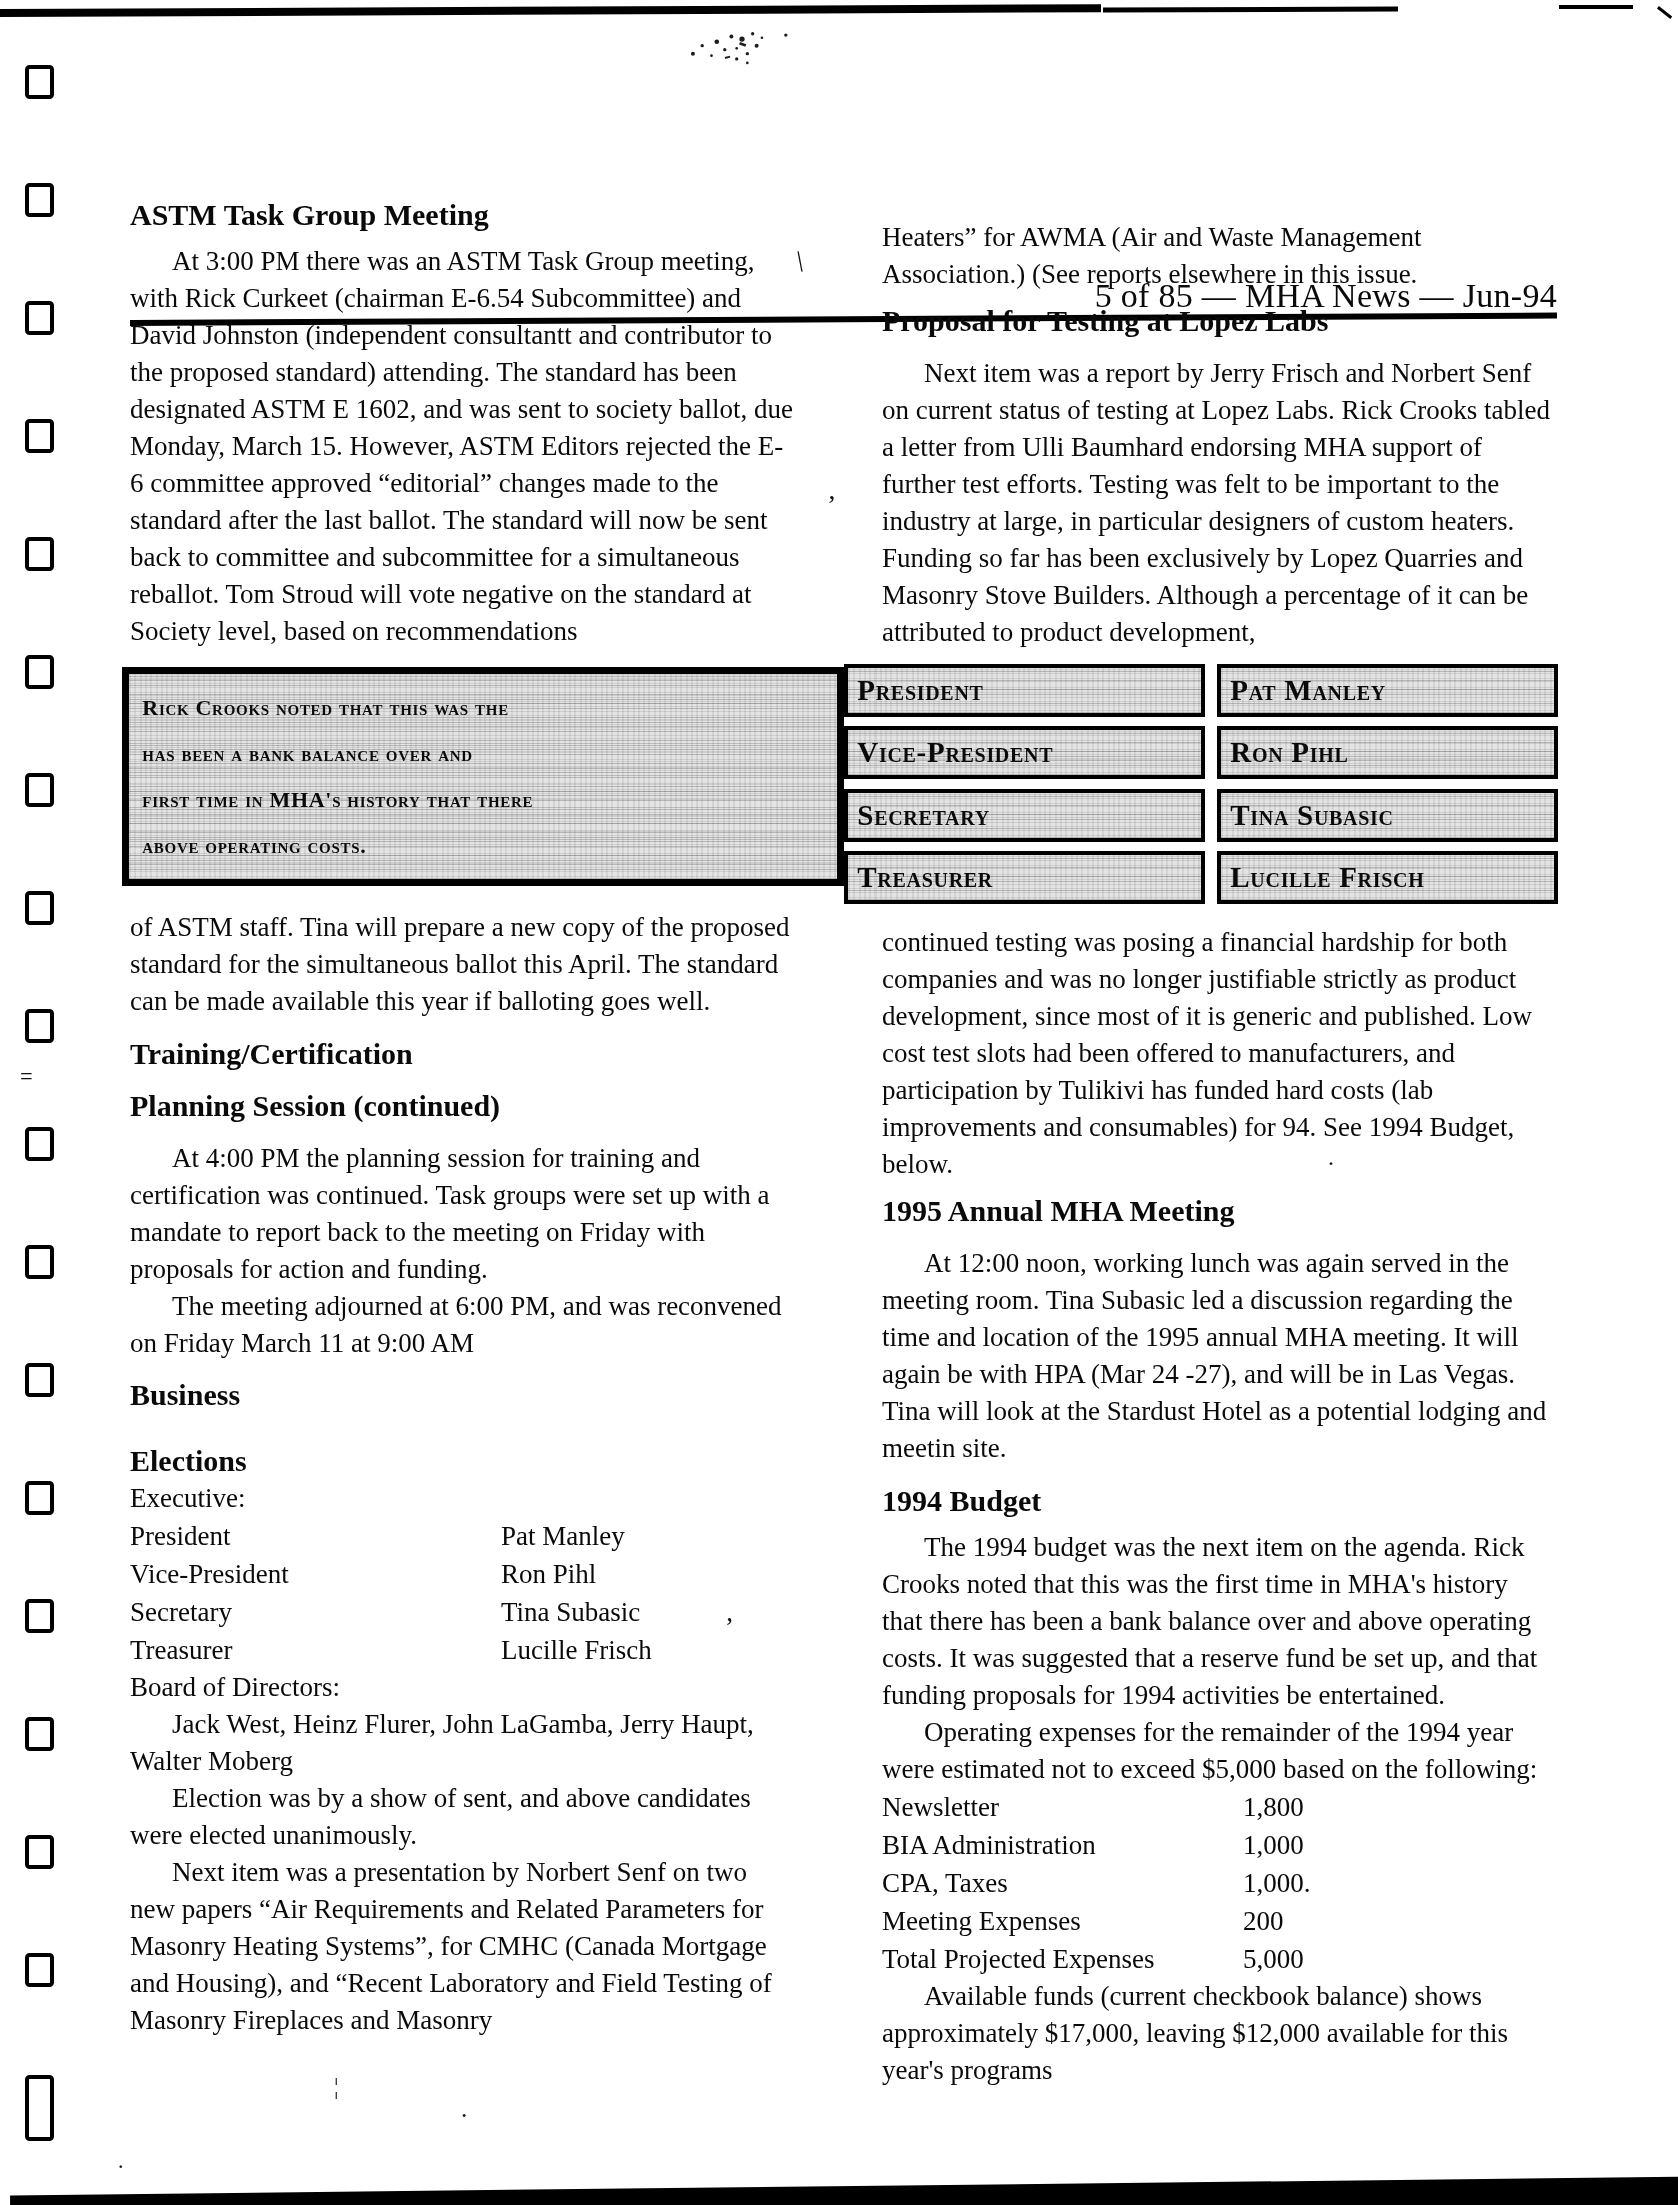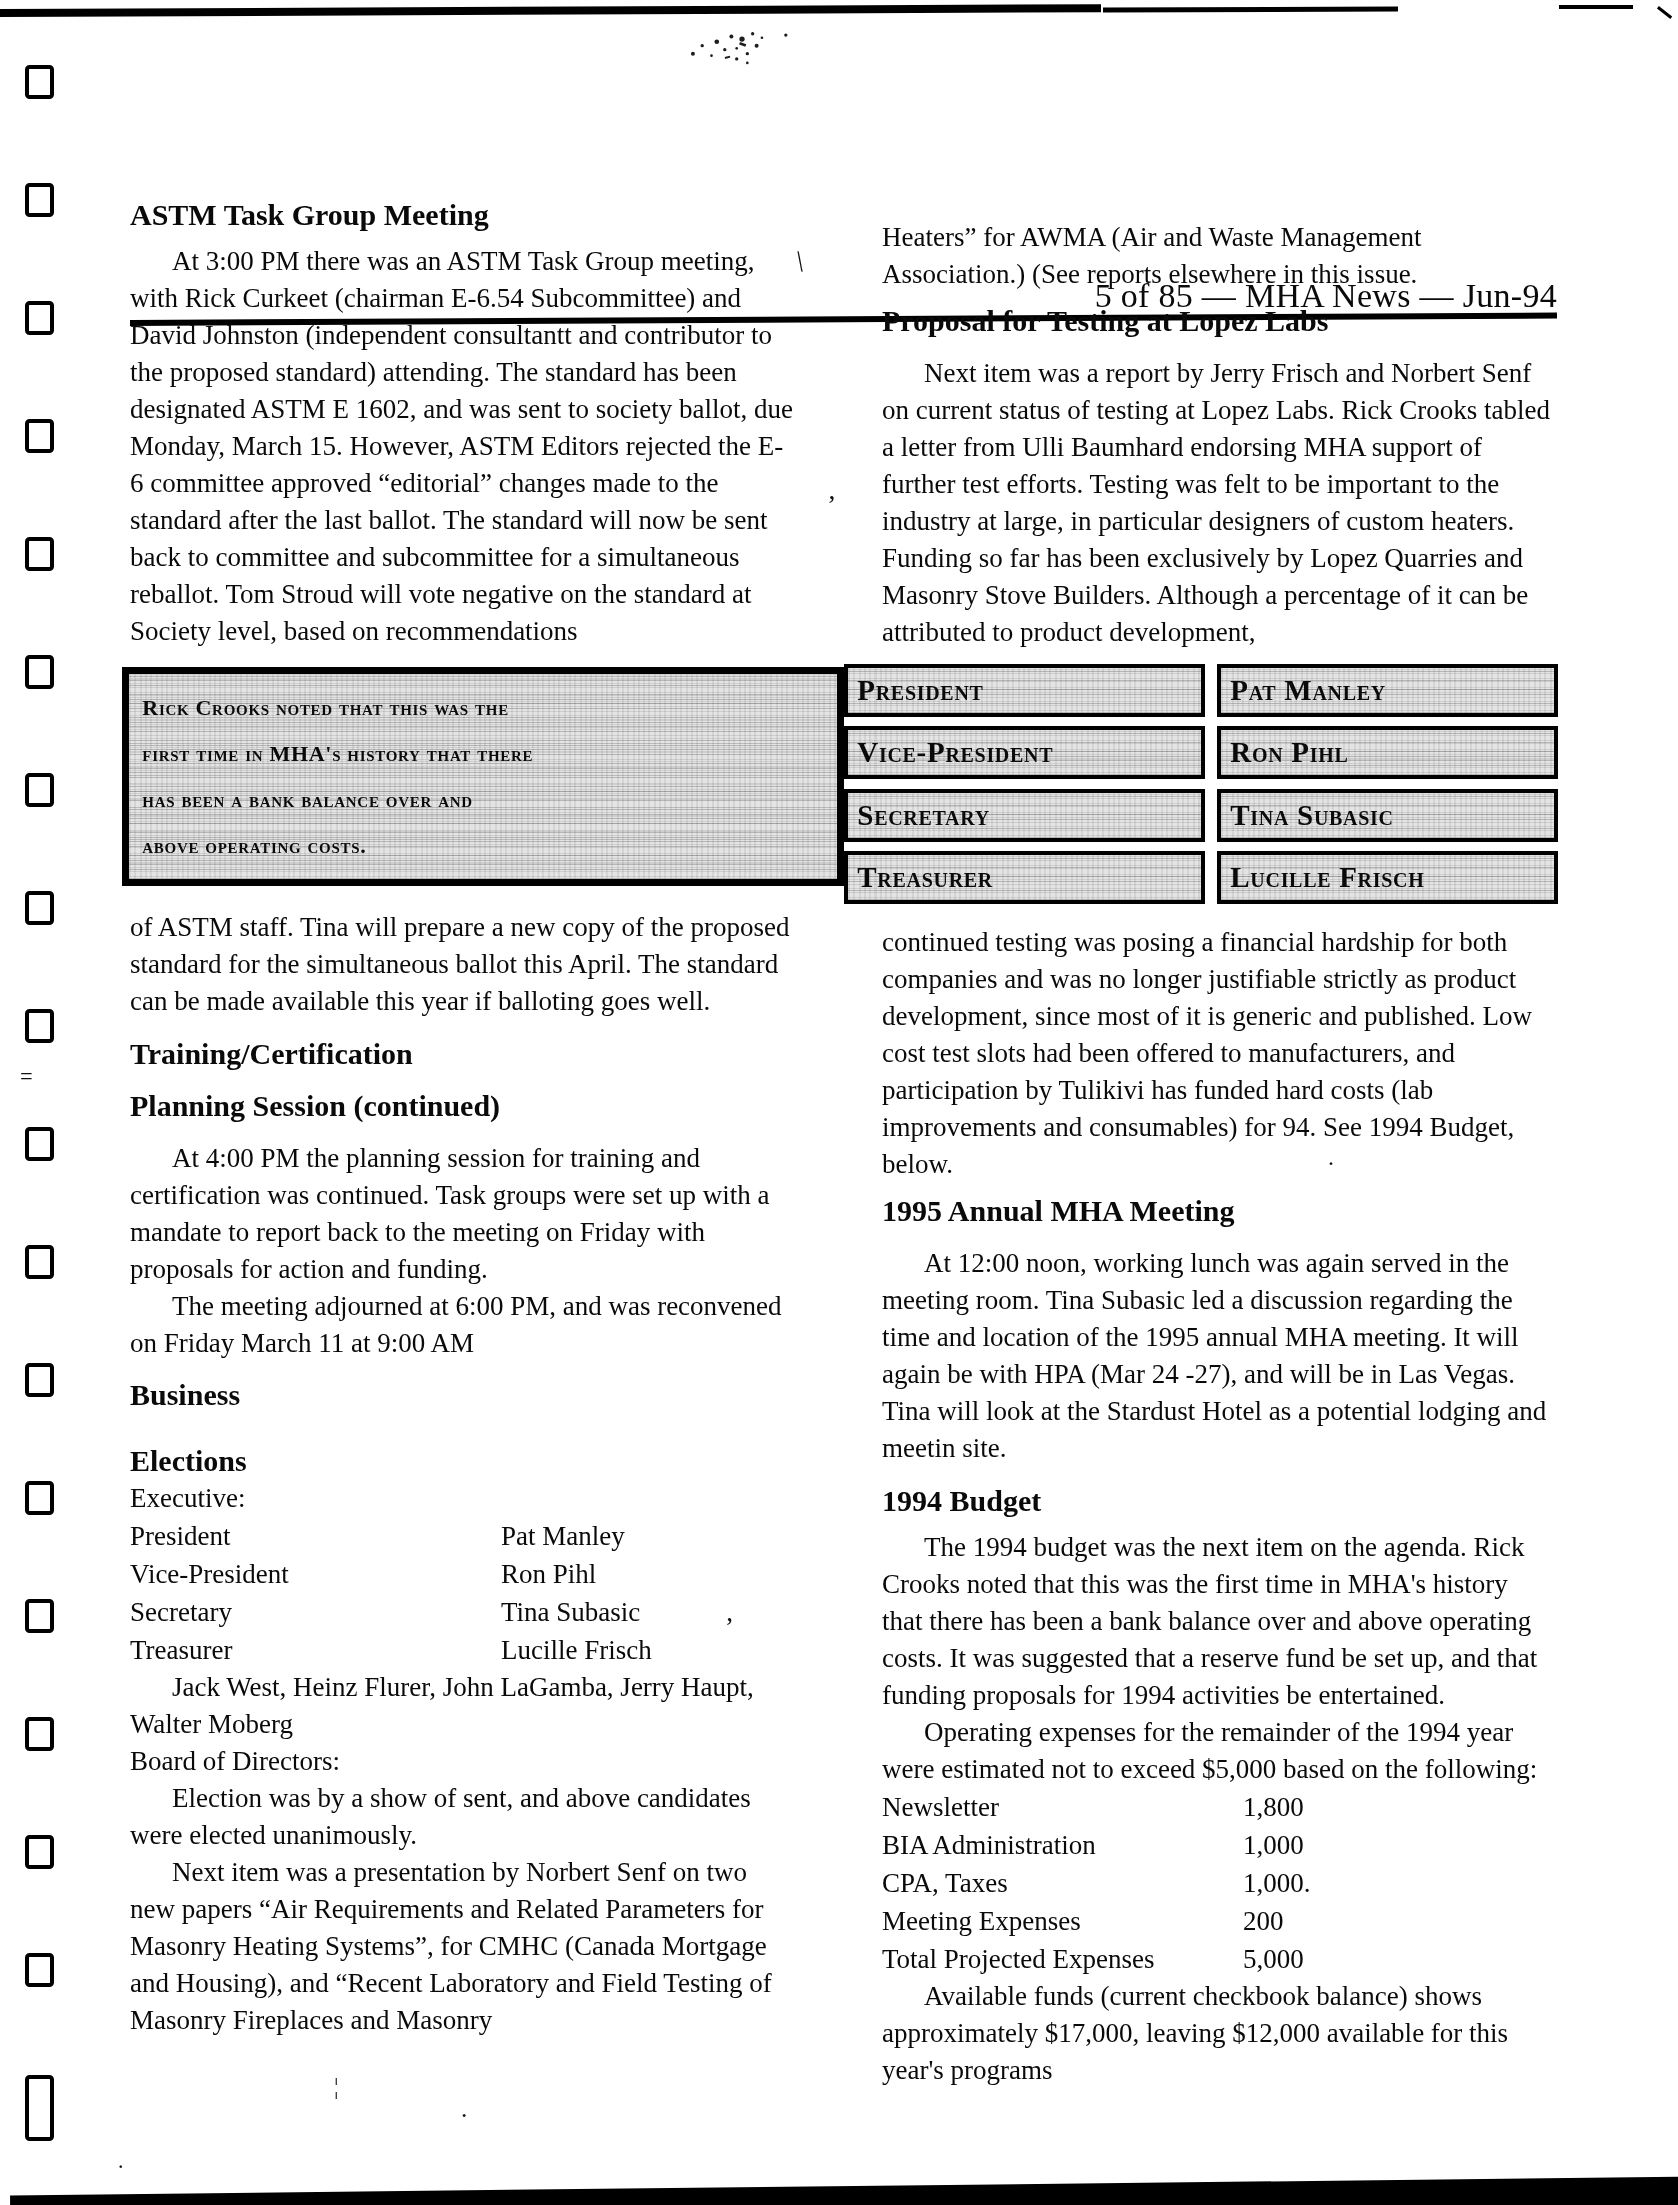--- a/index.html
+++ b/index.html
@@ -138,22 +138,22 @@
 
   <div class="page-header">5 of 85 — MHA News — Jun-94</div>
 
   <div class="col col-left">
 
     <h2 class="sec">ASTM Task Group Meeting</h2>
     <p class="p ind mt-s">At 3:00 PM there was an ASTM Task Group meeting, with Rick Curkeet (chairman E-6.54 Subcommittee) and David Johnston (independent consultantt and contributor to the proposed standard) attending. The standard has been designated ASTM E 1602, and was sent to society ballot, due Monday, March 15. However, ASTM Editors rejected the E-6 committee approved “editorial” changes made to the standard after the last ballot. The standard will now be sent back to committee and subcommittee for a simultaneous reballot. Tom Stroud will vote negative on the standard at Society level, based on recommendations</p>
 
     <div class="callout halftone">
       <div>Rick Crooks noted that this was the</div>
+      <div>has been a bank balance over and</div>
       <div>first time in MHA's history that there</div>
-      <div>has been a bank balance over and</div>
       <div>above operating costs.</div>
     </div>
 
     <p class="p">of ASTM staff. Tina will prepare a new copy of the proposed standard for the simultaneous ballot this April. The standard can be made available this year if balloting goes well.</p>
 
     <h2 class="sec mt-m">Training/Certification</h2>
     <h2 class="sec mt-m">Planning Session (continued)</h2>
 
     <p class="p ind mt-m">At 4:00 PM the planning session for training and certification was continued. Task groups were set up with a mandate to report back to the meeting on Friday with proposals for action and funding.</p>
     <p class="p ind">The meeting adjourned at 6:00 PM, and was reconvened on Friday March 11 at 9:00 AM</p>
@@ -167,22 +167,22 @@
       <div>President</div>
       <div>Pat Manley</div>
       <div>Vice-President</div>
       <div>Ron Pihl</div>
       <div>Secretary</div>
       <div><span>Tina Subasic</span><span class="stray-comma">,</span></div>
       <div>Treasurer</div>
       <div>Lucille Frisch</div>
     </div>
 
+    <p class="p">Board of Directors:</p>
     <p class="p ind">Jack West, Heinz Flurer, John LaGamba, Jerry Haupt, Walter Moberg</p>
-    <p class="p">Board of Directors:</p>
     <p class="p ind">Election was by a show of sent, and above candidates were elected unanimously.</p>
     <p class="p ind">Next item was a presentation by Norbert Senf on two new papers “Air Requirements and Related Parameters for Masonry Heating Systems”, for CMHC (Canada Mortgage and Housing), and “Recent Laboratory and Field Testing of Masonry Fireplaces and Masonry</p>
   </div>
 
   <div class="col col-right">
 
     <p class="p">Heaters” for AWMA (Air and Waste Management Association.) (See reports elsewhere in this issue.</p>
 
     <h2 class="sec mt-s">Proposal for Testing at Lopez Labs</h2>
     <p class="p ind mt-m">Next item was a report by Jerry Frisch and Norbert Senf on current status of testing at Lopez Labs. Rick Crooks tabled a letter from Ulli Baumhard endorsing MHA support of further test efforts. Testing was felt to be important to the industry at large, in particular designers of custom heaters. Funding so far has been exclusively by Lopez Quarries and Masonry Stove Builders. Although a percentage of it can be attributed to product development,</p>

